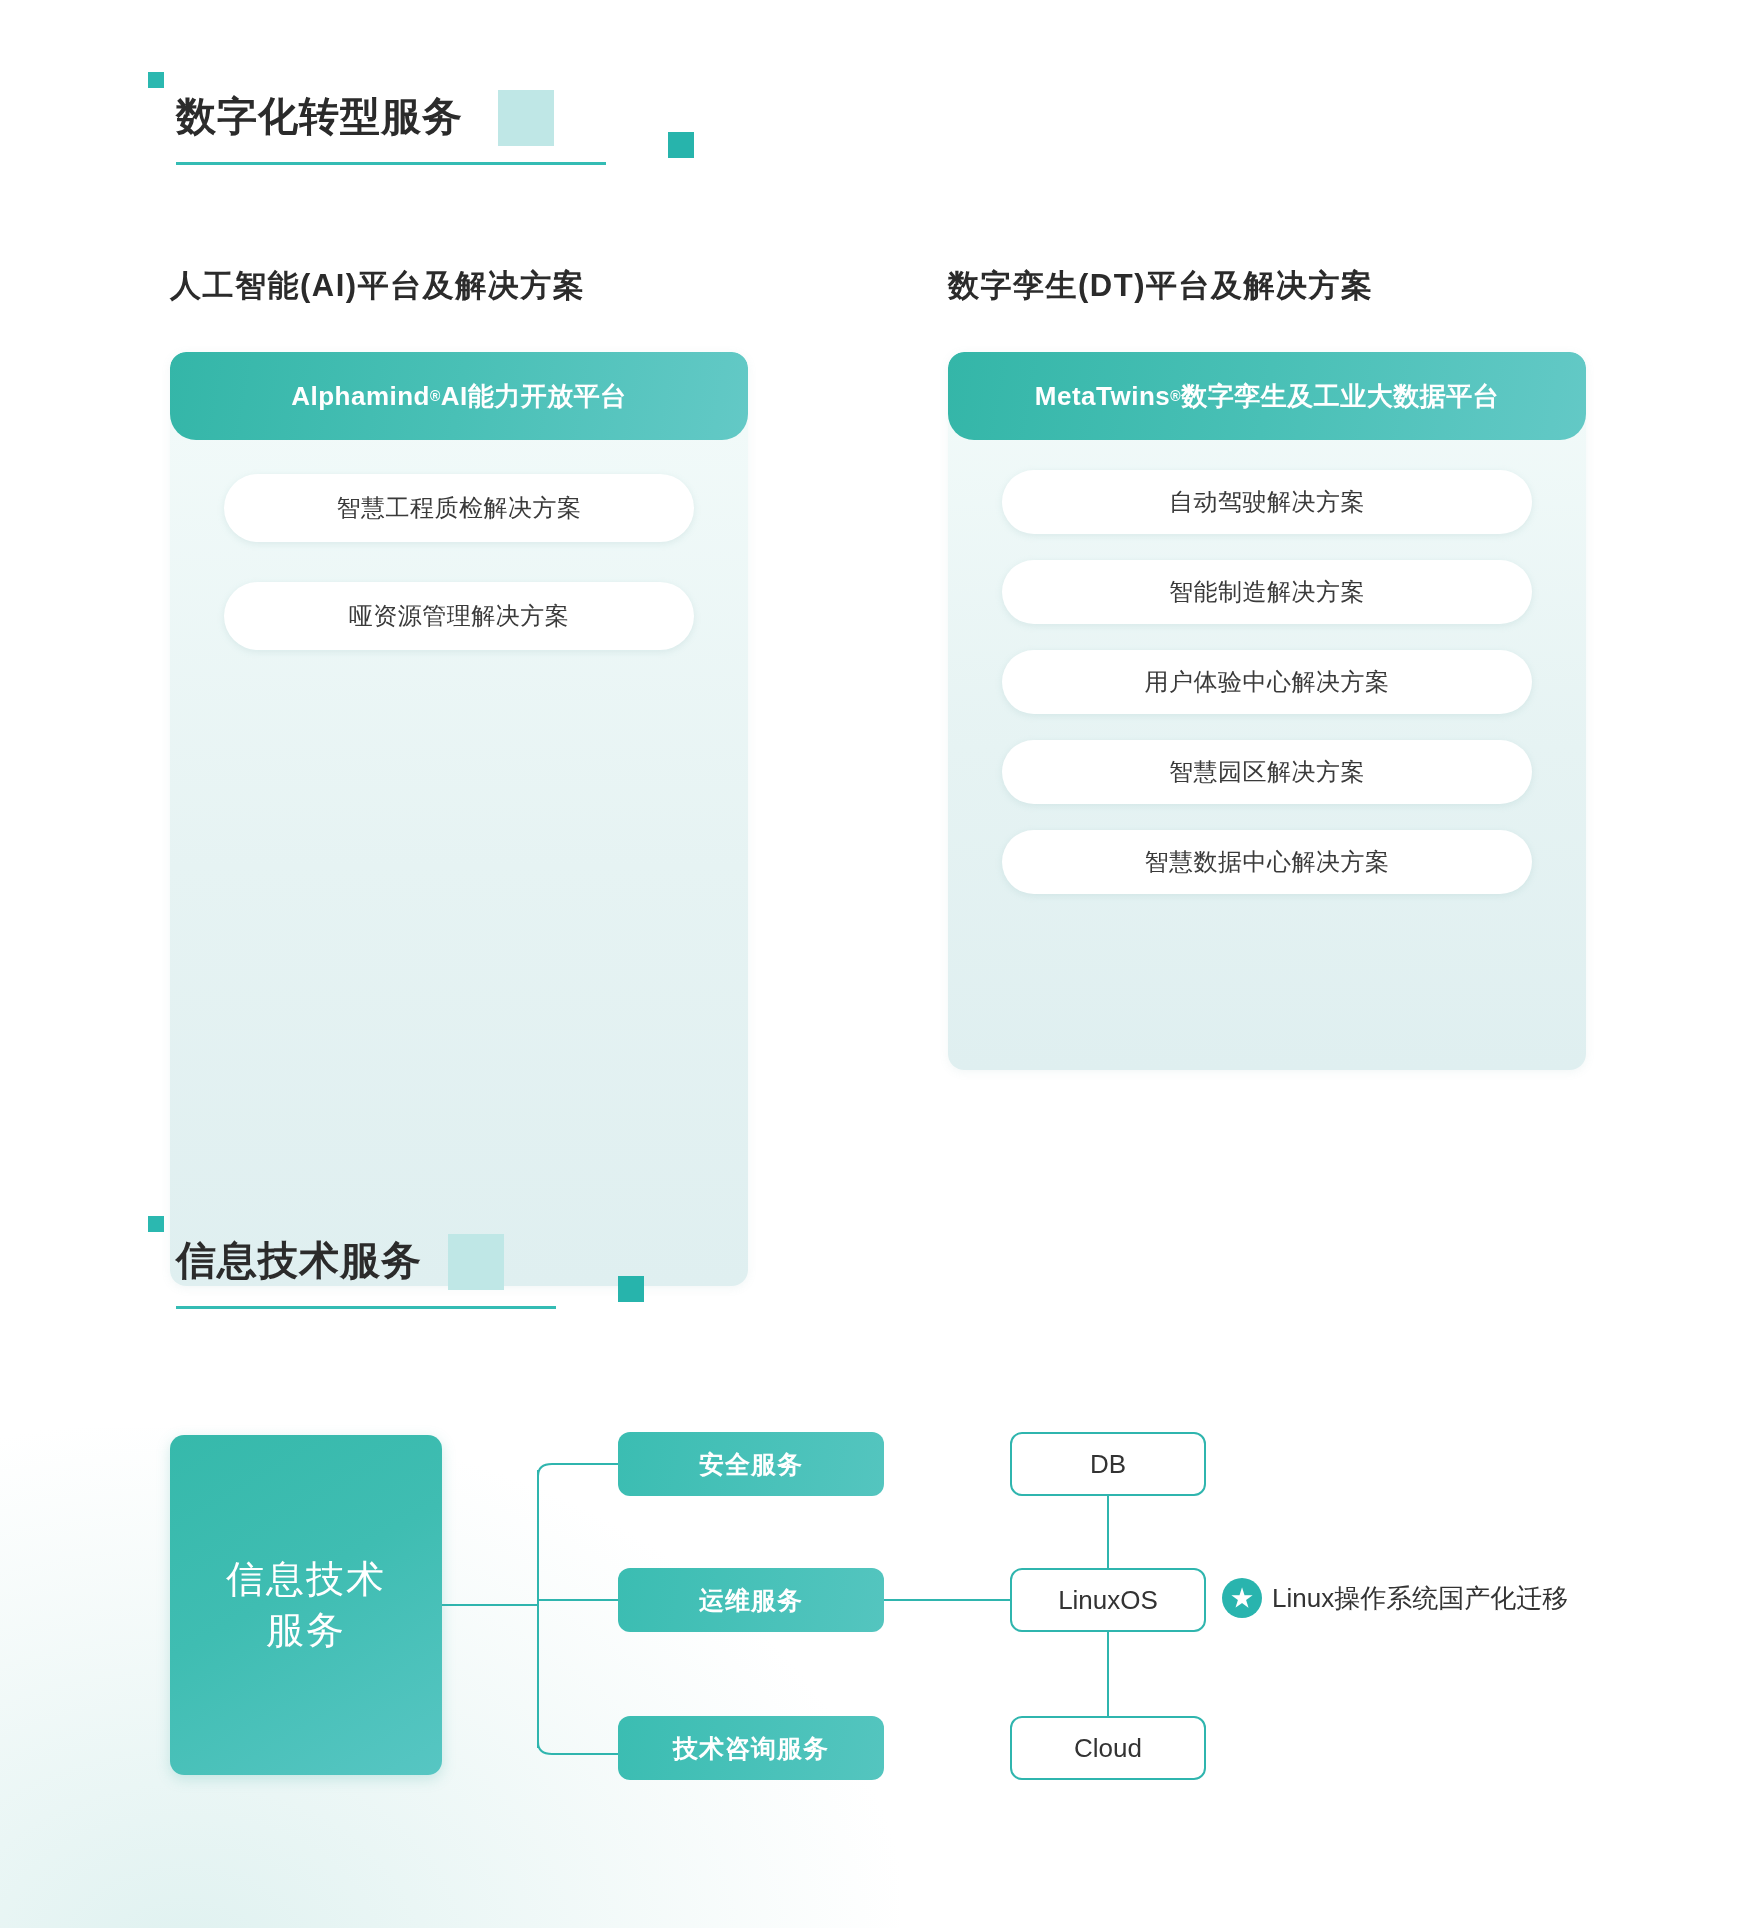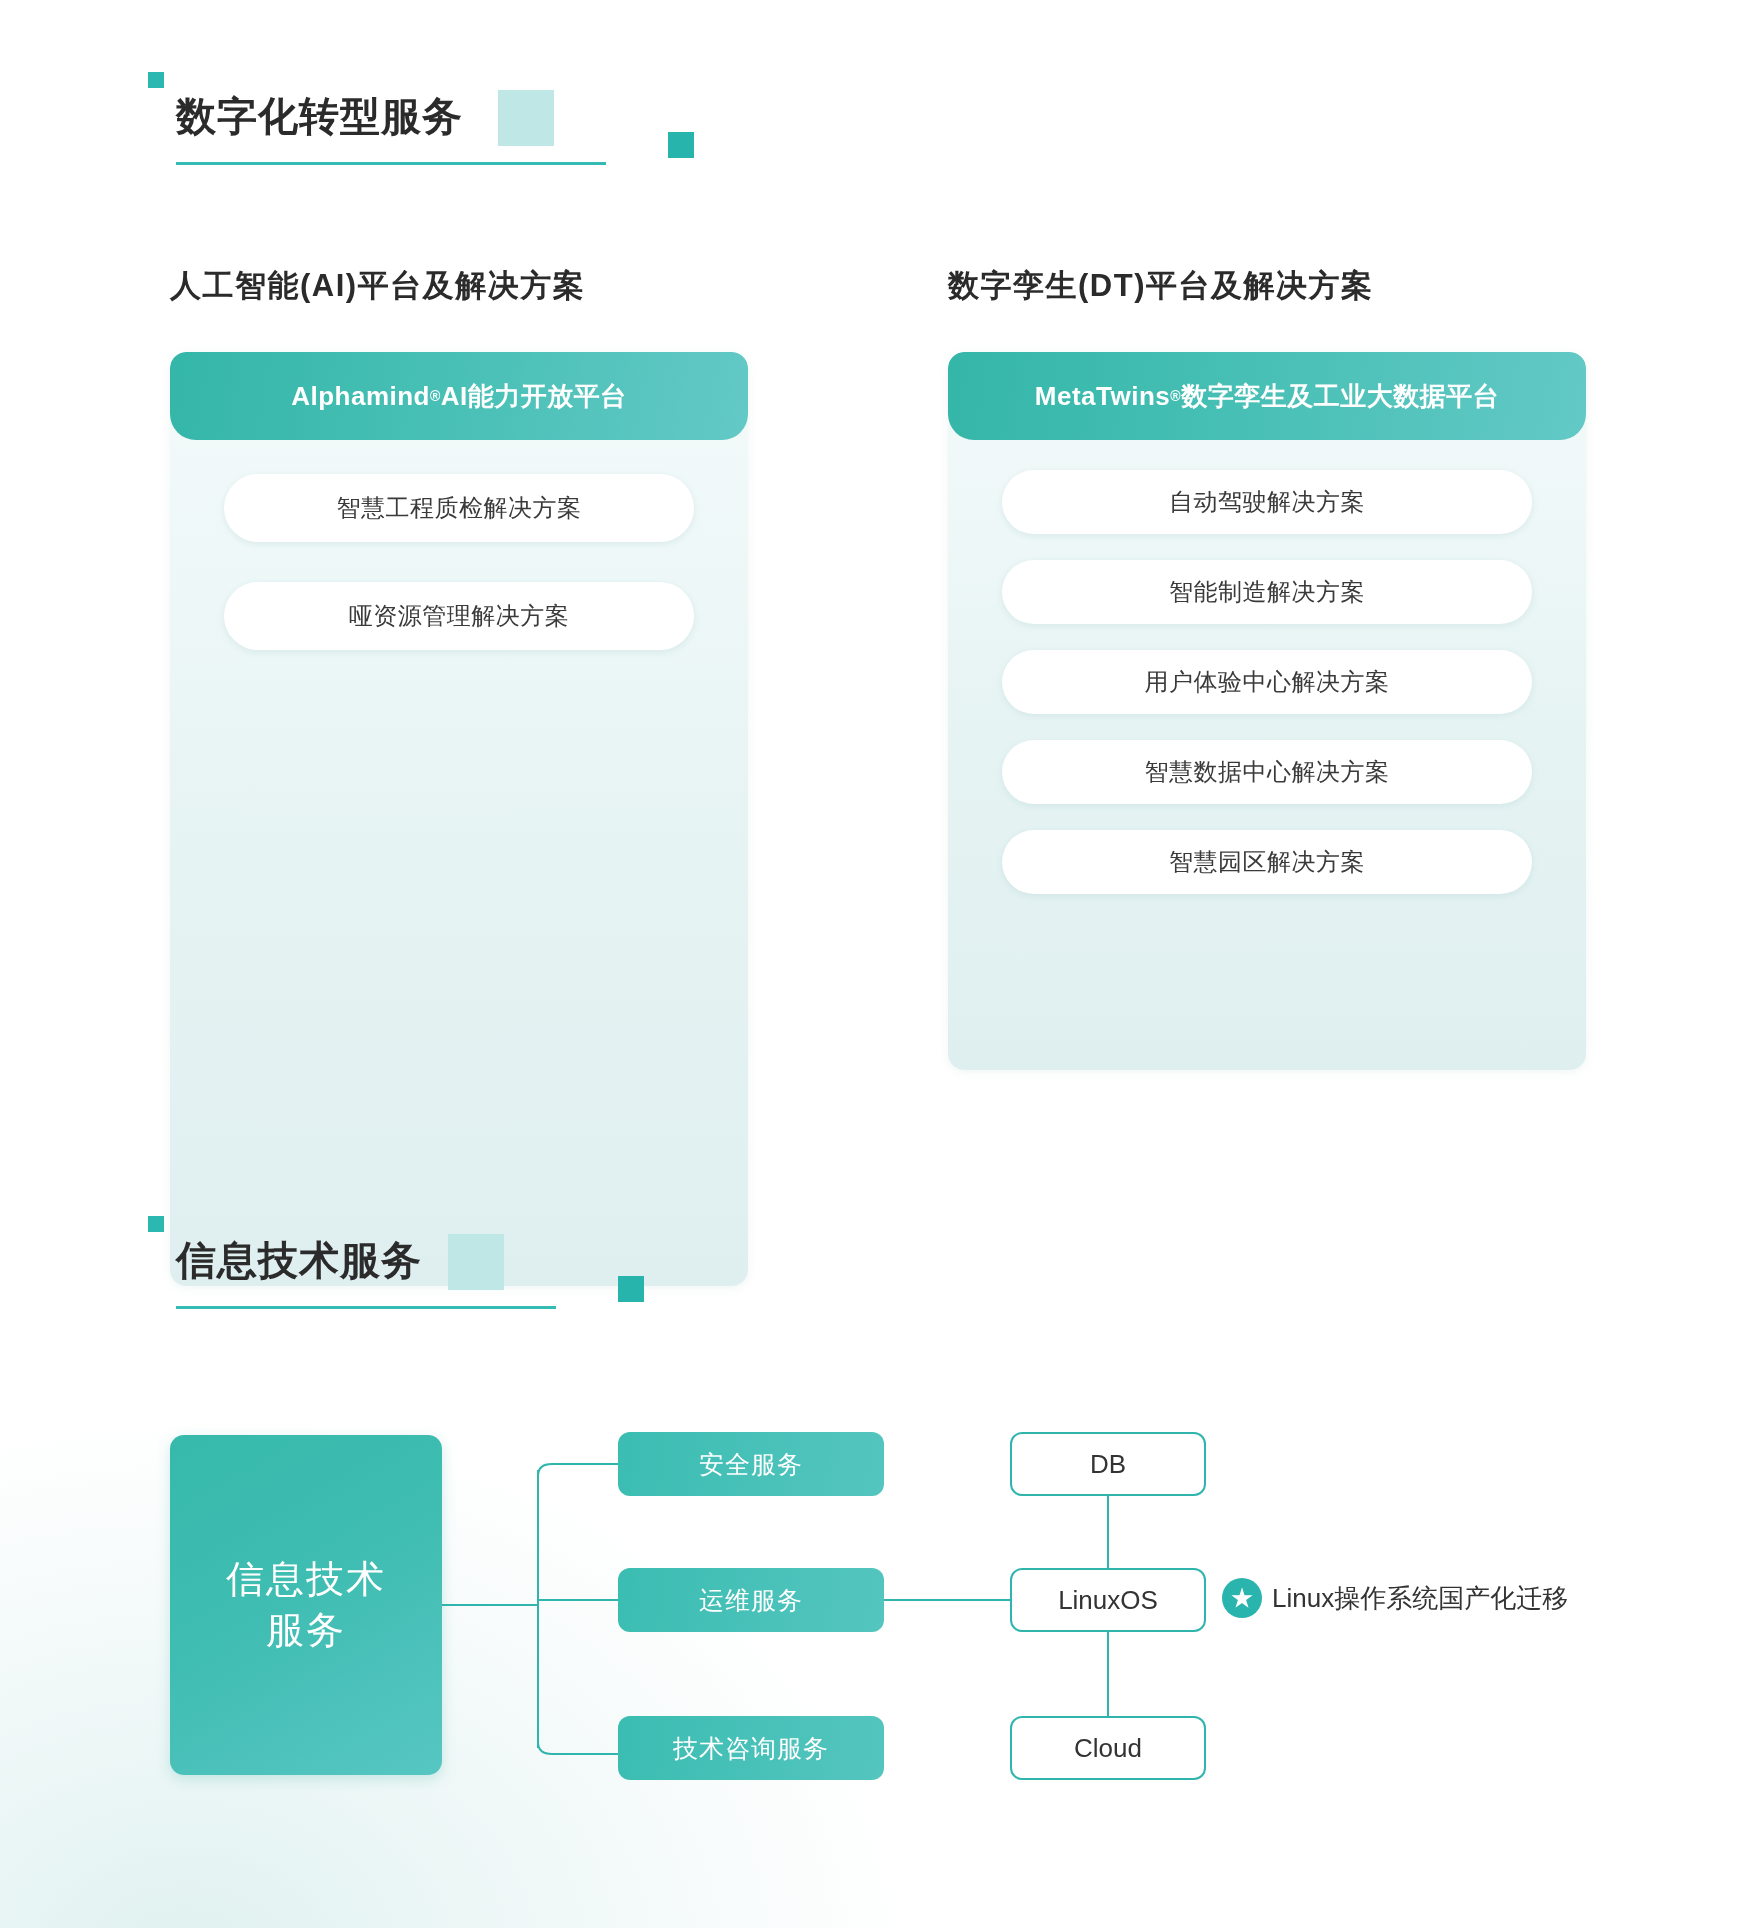--- a/index.html
+++ b/index.html
@@ -139,21 +139,21 @@
   }
 
   .svc-box {
     position: absolute;
     left: 618px;
     width: 266px; height: 64px;
     border-radius: 12px;
     background: linear-gradient(100deg, #3bbdb2 0%, #54c5bf 100%);
     color: #ffffff;
     font-size: 25px;
-    font-weight: normal;
+    font-weight: bold;
     display: flex;
     align-items: center;
     justify-content: center;
     letter-spacing: 1px;
   }
   .svc-1 { top: 1432px; }
   .svc-2 { top: 1568px; }
   .svc-3 { top: 1716px; }
 
   .tech-box {
@@ -228,22 +228,22 @@
   <div class="card" style="left:948px; top:352px; width:638px; height:718px;">
     <div class="card-header">
       <span>MetaTwins</span>
         <sup>®</sup>
         <span>数字孪生及工业大数据平台</span>
     </div>
     <div class="card-body dt">
       <div class="pill">自动驾驶解决方案</div>
       <div class="pill">智能制造解决方案</div>
       <div class="pill">用户体验中心解决方案</div>
+      <div class="pill">智慧园区解决方案</div>
       <div class="pill">智慧数据中心解决方案</div>
-      <div class="pill">智慧园区解决方案</div>
     </div>
   </div>
 
   <div class="section-head" style="left:148px; top:1240px;">
     <div class="sh-inner">
       <span class="sh-sq-small"></span>
       <span class="sh-sq-big" style="left:300px; top:-6px;"></span>
       <span class="sh-sq-big dark" style="left:470px; top:36px;"></span>
       <div class="sh-title">信息技术服务</div>
       <span class="sh-underline" style="top:66px; width:380px;"></span>

